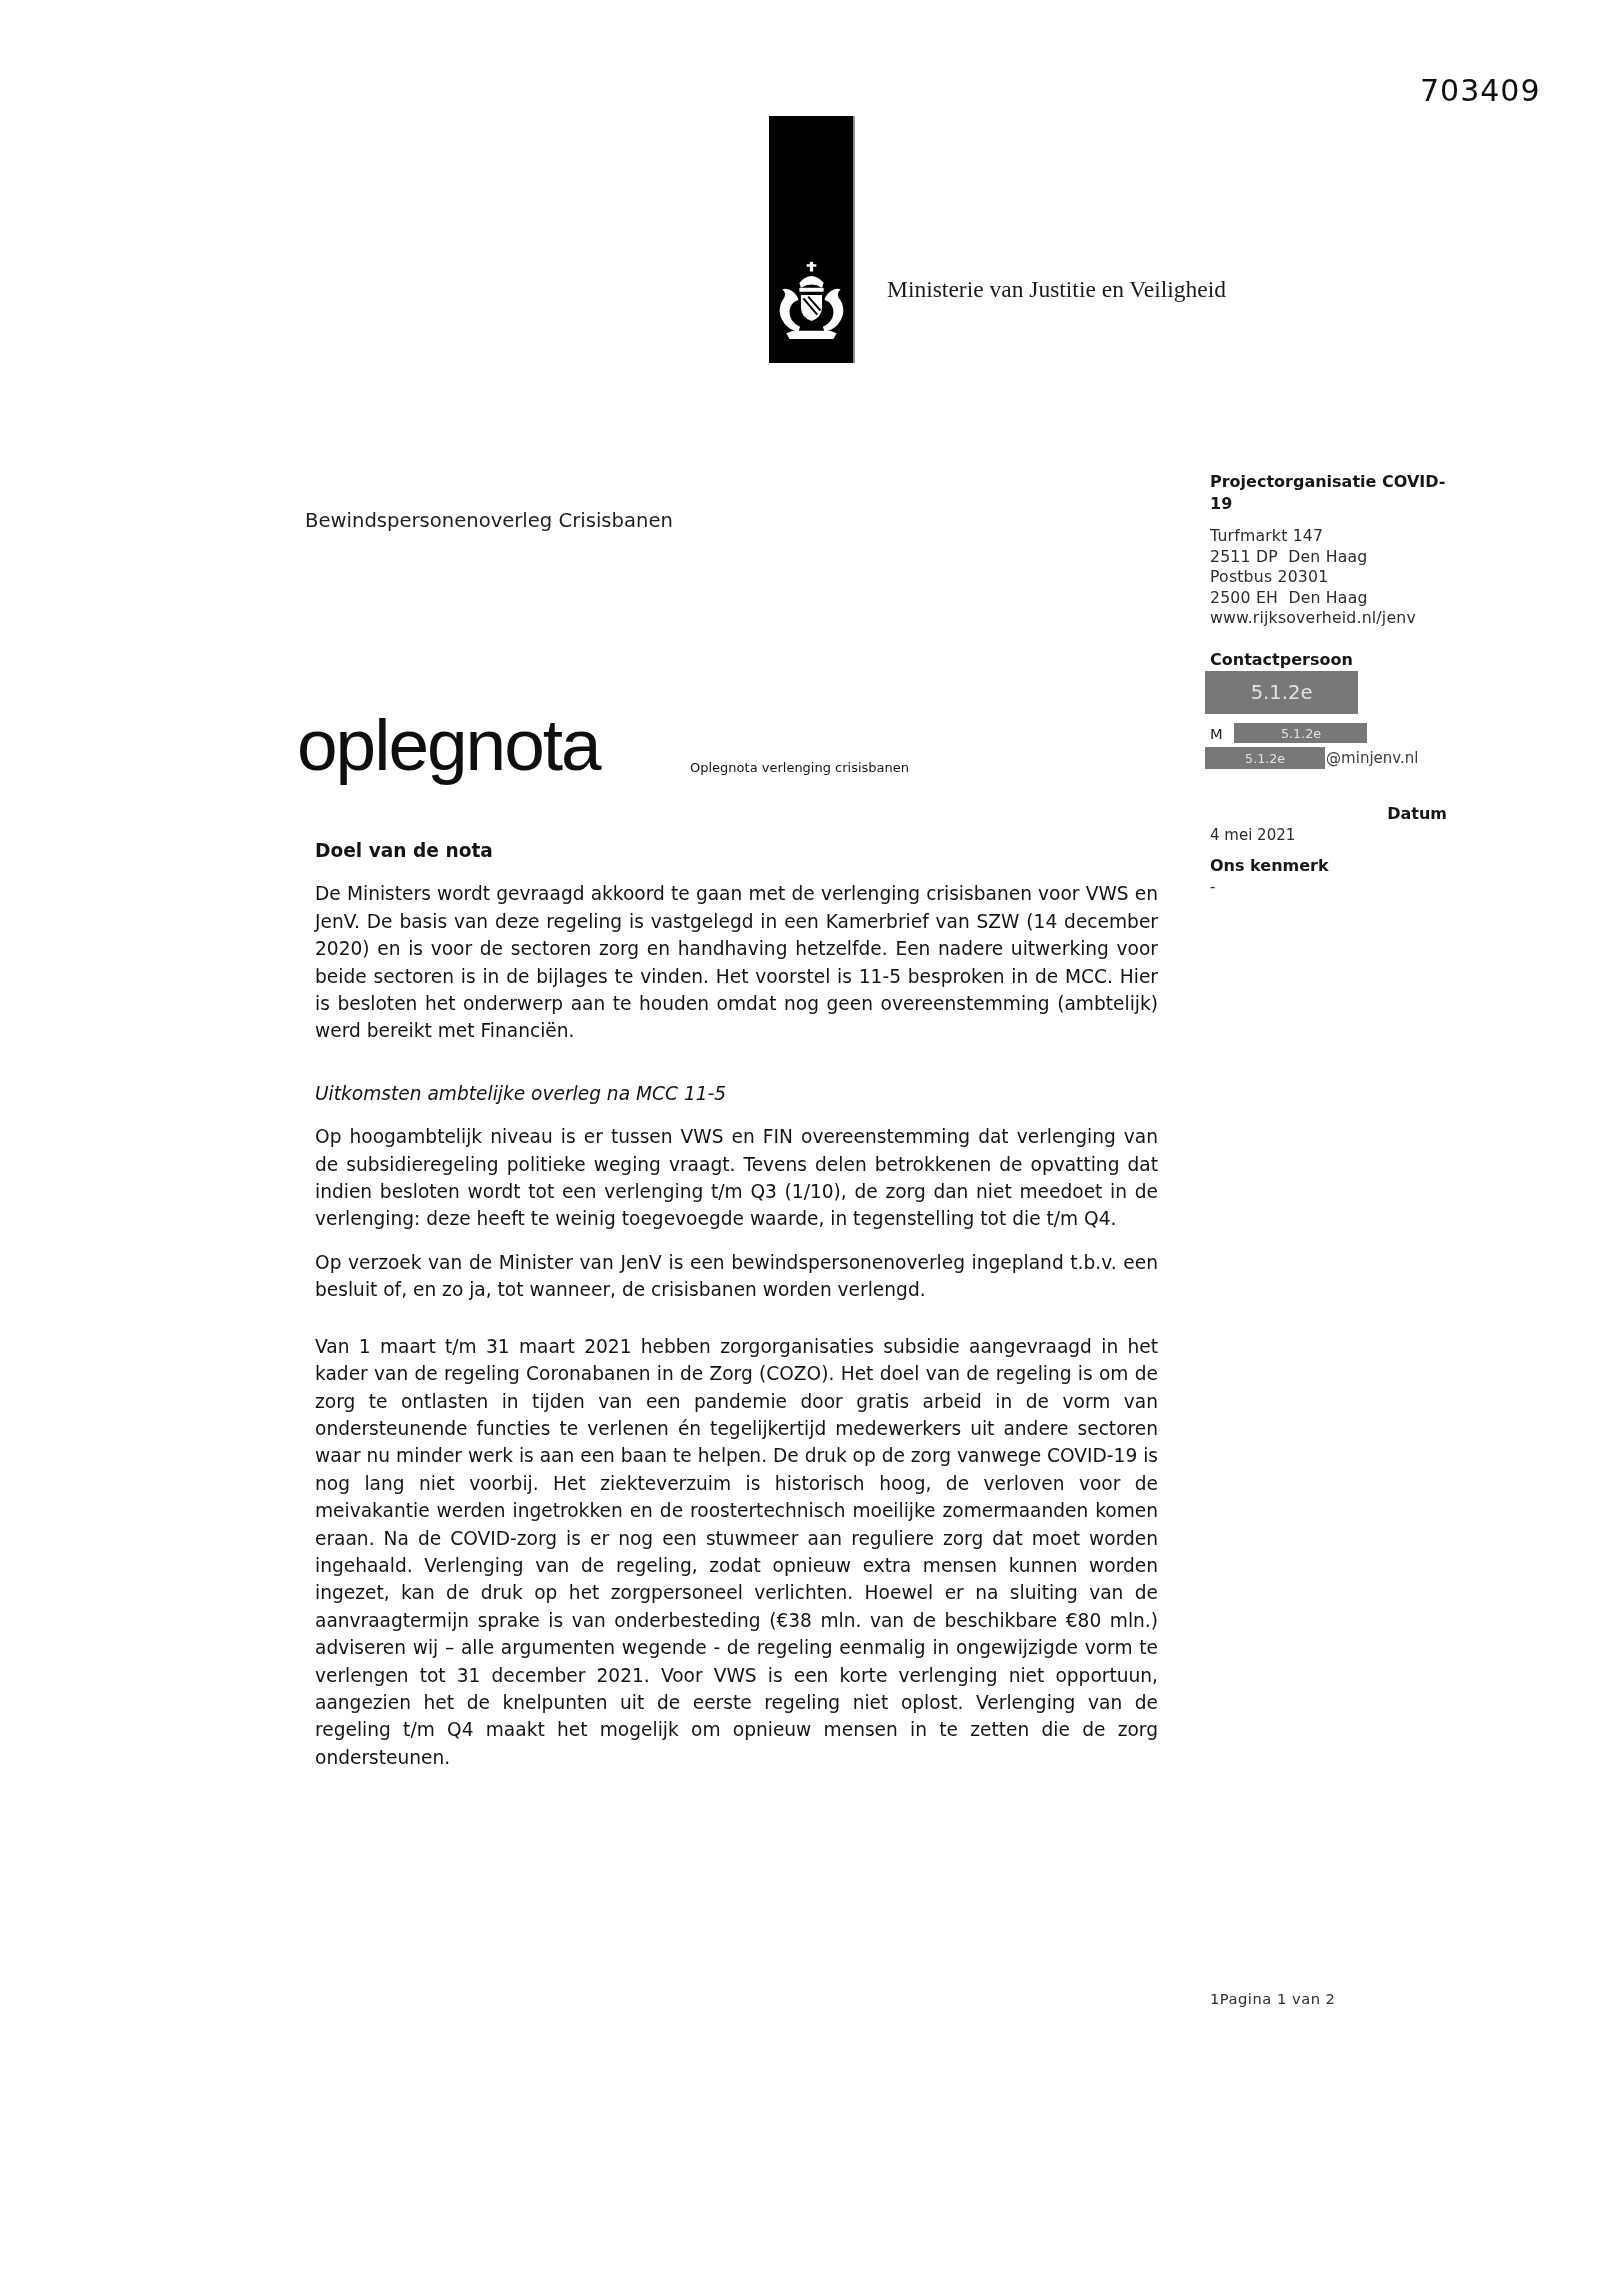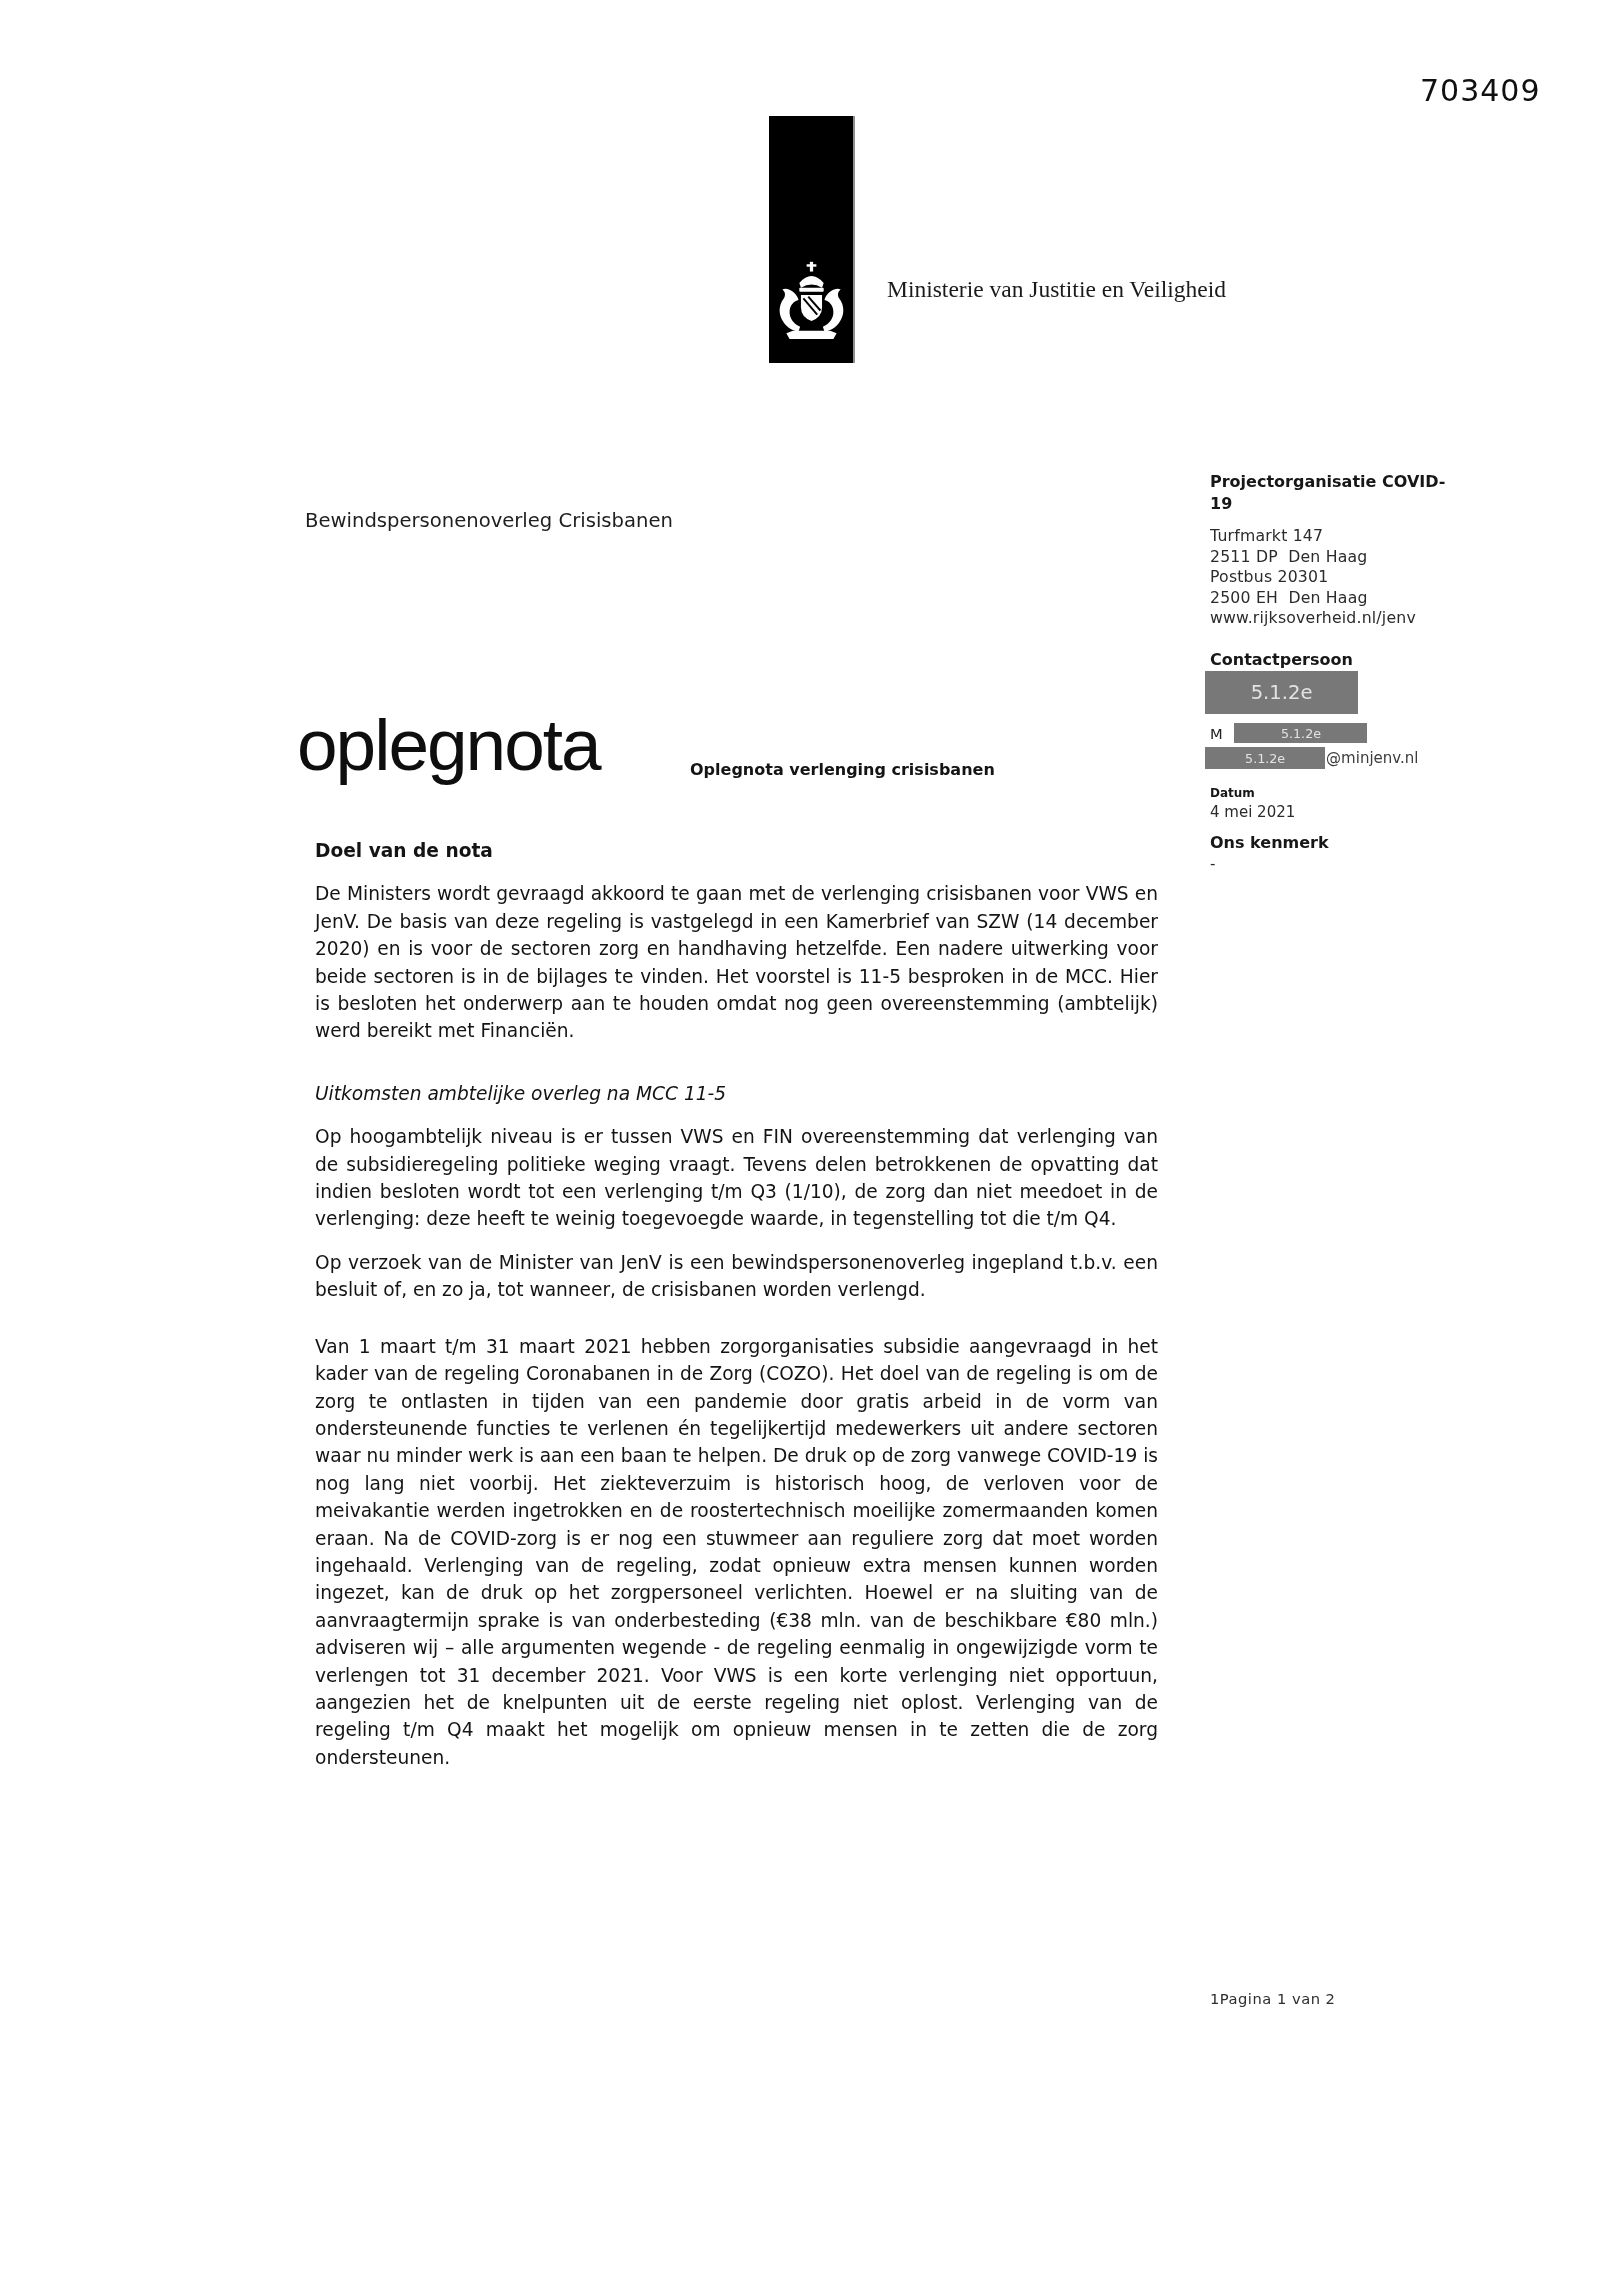--- a/index.html
+++ b/index.html
@@ -30,29 +30,29 @@
   .sb-contact{margin-top:21px;font-size:16px;}
   .redaction{background:#787878;color:#e3e3e3;display:flex;align-items:center;justify-content:center;}
   .red-1{width:153px;height:43px;font-size:19.6px;margin-top:2px;margin-left:-4.9px;}
   .sb-row{display:flex;align-items:center;}
   .row-m{margin-top:8.8px;}
   .m-label{font-size:14.7px;color:#222;width:13.7px;}
   .red-2{width:133px;height:20.6px;font-size:12.7px;margin-left:10.8px;}
   .row-mail{margin-top:3.9px;}
   .red-3{width:120px;height:21.6px;font-size:12.7px;margin-left:-4.9px;}
   .email{font-size:15px;color:#3c3c3c;margin-left:1px;}
-  .sb-datum-label{margin-top:17px;font-size:12px;}
+  .sb-datum-label{margin-top:35px;font-size:16px;text-align:right;}
   .sb-value{margin-top:2.9px;font-size:15px;}
   .sb-kenmerk-label{margin-top:12px;font-size:16px;}
 
   
   #title-block{left:297px;top:708px;width:892px;height:108px;}
   #main-title{font-family:"Liberation Sans",sans-serif;font-size:73px;letter-spacing:-2px;
     line-height:1;color:#0e0e0e;}
-  #sub-title{position:absolute;left:393px;top:52px;font-size:16px;color:#141414;font-weight:bold;}
+  #sub-title{position:absolute;left:393px;top:52px;font-size:13px;color:#141414;}
 
   
   #body-col{left:299px;top:821px;width:875px;font-size:18.6px;line-height:27.4px;
     text-align:justify;color:#141414;}
   #body-col section p{margin:16px;}
   .sec-head{font-weight:bold;}
   .sec-head-italic{font-style:italic;font-weight:normal;}
   .sec-2{margin-top:35px;}
   .sec-3{margin-top:29px;}
   .sec-4{margin-top:57px;}

